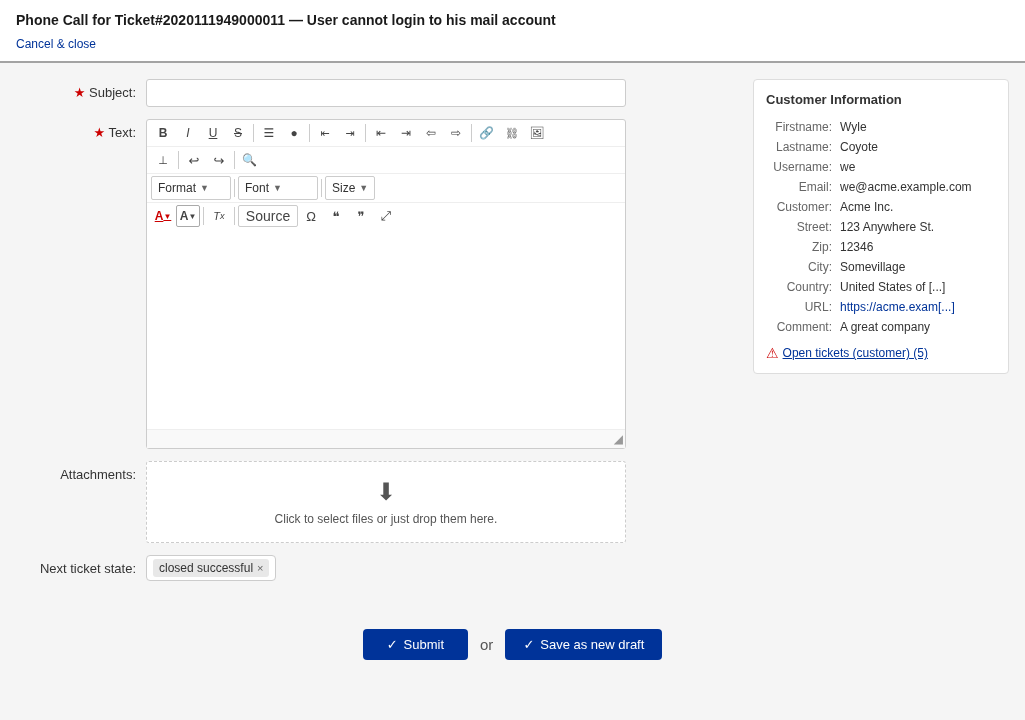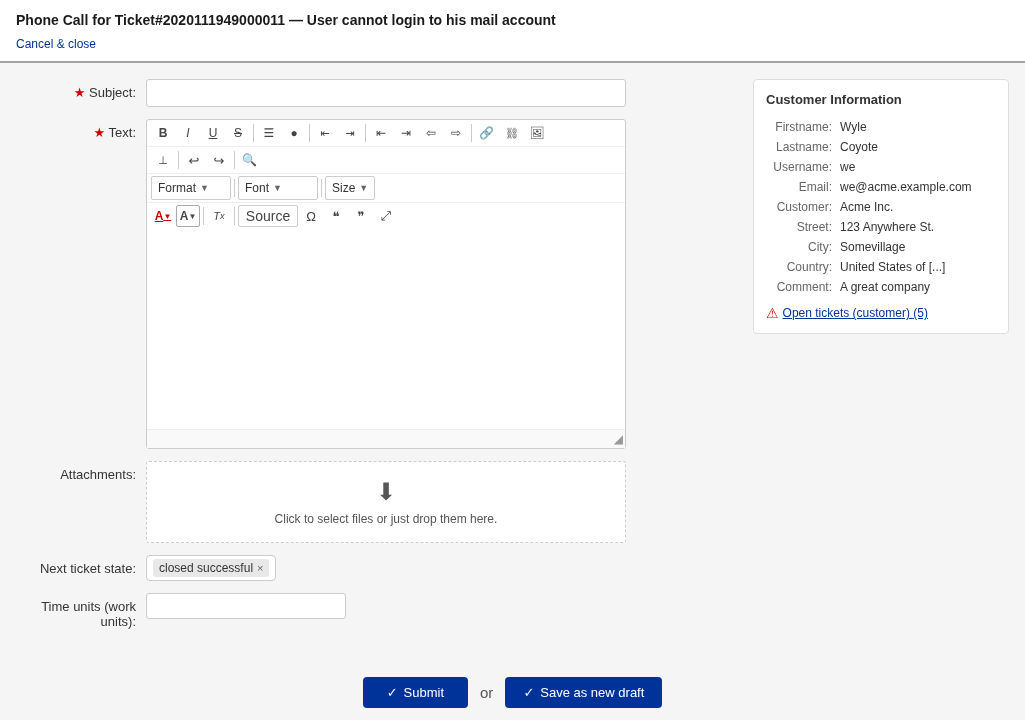--- a/index.html
+++ b/index.html
@@ -400,24 +400,20 @@
     <div class="form-row">
       <div class="form-label">Next ticket state:</div>
       <div class="state-badge-container">
         <div class="state-badge">
           <span>closed successful</span>
           <span class="state-badge-x">×</span>
         </div>
       </div>
     </div>
 
-    <div class="form-row">
-      <div class="form-label">Time units (work units):</div>
-      <input type="text" class="time-units-input" style="">
-    </div>
 
   </div>
 
   <div class="customer-info-panel">
     <div class="customer-info-title">Customer Information</div>
     <table class="info-table">
       <tbody>
           <tr>
         <td class="info-label">Firstname:</td>
         <td class="info-value">Wyle</td>
@@ -436,26 +432,36 @@
       </tr>
       <tr>
         <td class="info-label">Customer:</td>
         <td class="info-value">Acme Inc.</td>
       </tr>
       <tr>
         <td class="info-label">Street:</td>
         <td class="info-value">123 Anywhere St.</td>
       </tr>
       <tr>
+        <td class="info-label">Zip:</td>
+        <td class="info-value">12346</td>
+      </tr>
+      <tr>
         <td class="info-label">City:</td>
         <td class="info-value">Somevillage</td>
       </tr>
       <tr>
         <td class="info-label">Country:</td>
         <td class="info-value">United States of [...]</td>
+      </tr>
+      <tr>
+        <td class="info-label">URL:</td>
+        <td class="info-value">
+          <a class="info-link">https://acme.exam[...]</a>
+        </td>
       </tr>
       <tr>
         <td class="info-label">Comment:</td>
         <td class="info-value">A great company</td>
       </tr>
     </tbody>
       </table>
     <div class="open-tickets-row">
       <span class="alert-icon">⚠</span>
       <a class="open-tickets-link">Open tickets (customer) (5)</a>

